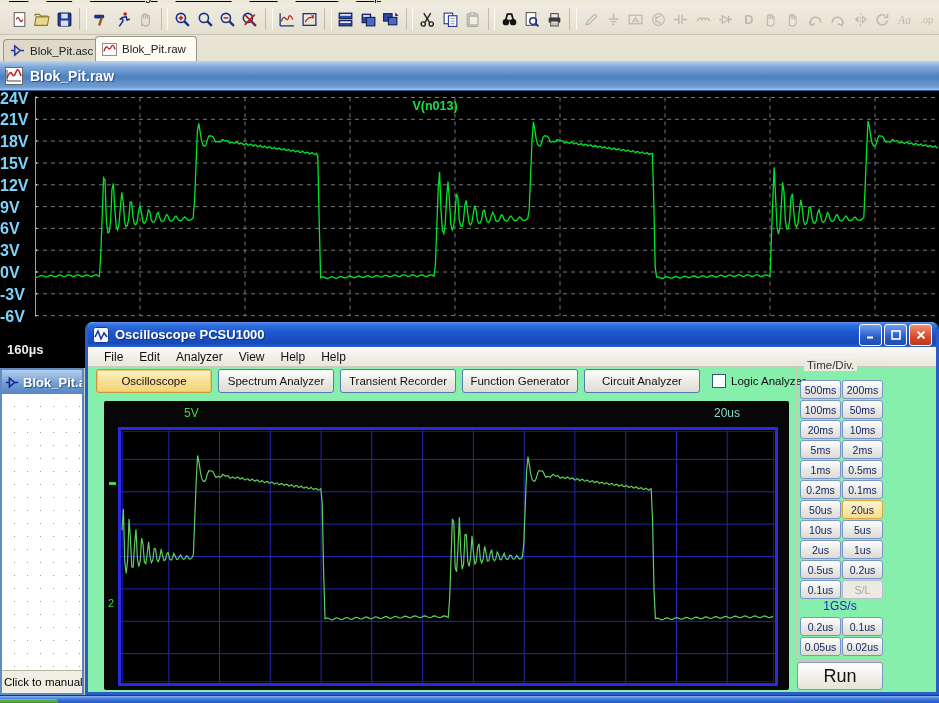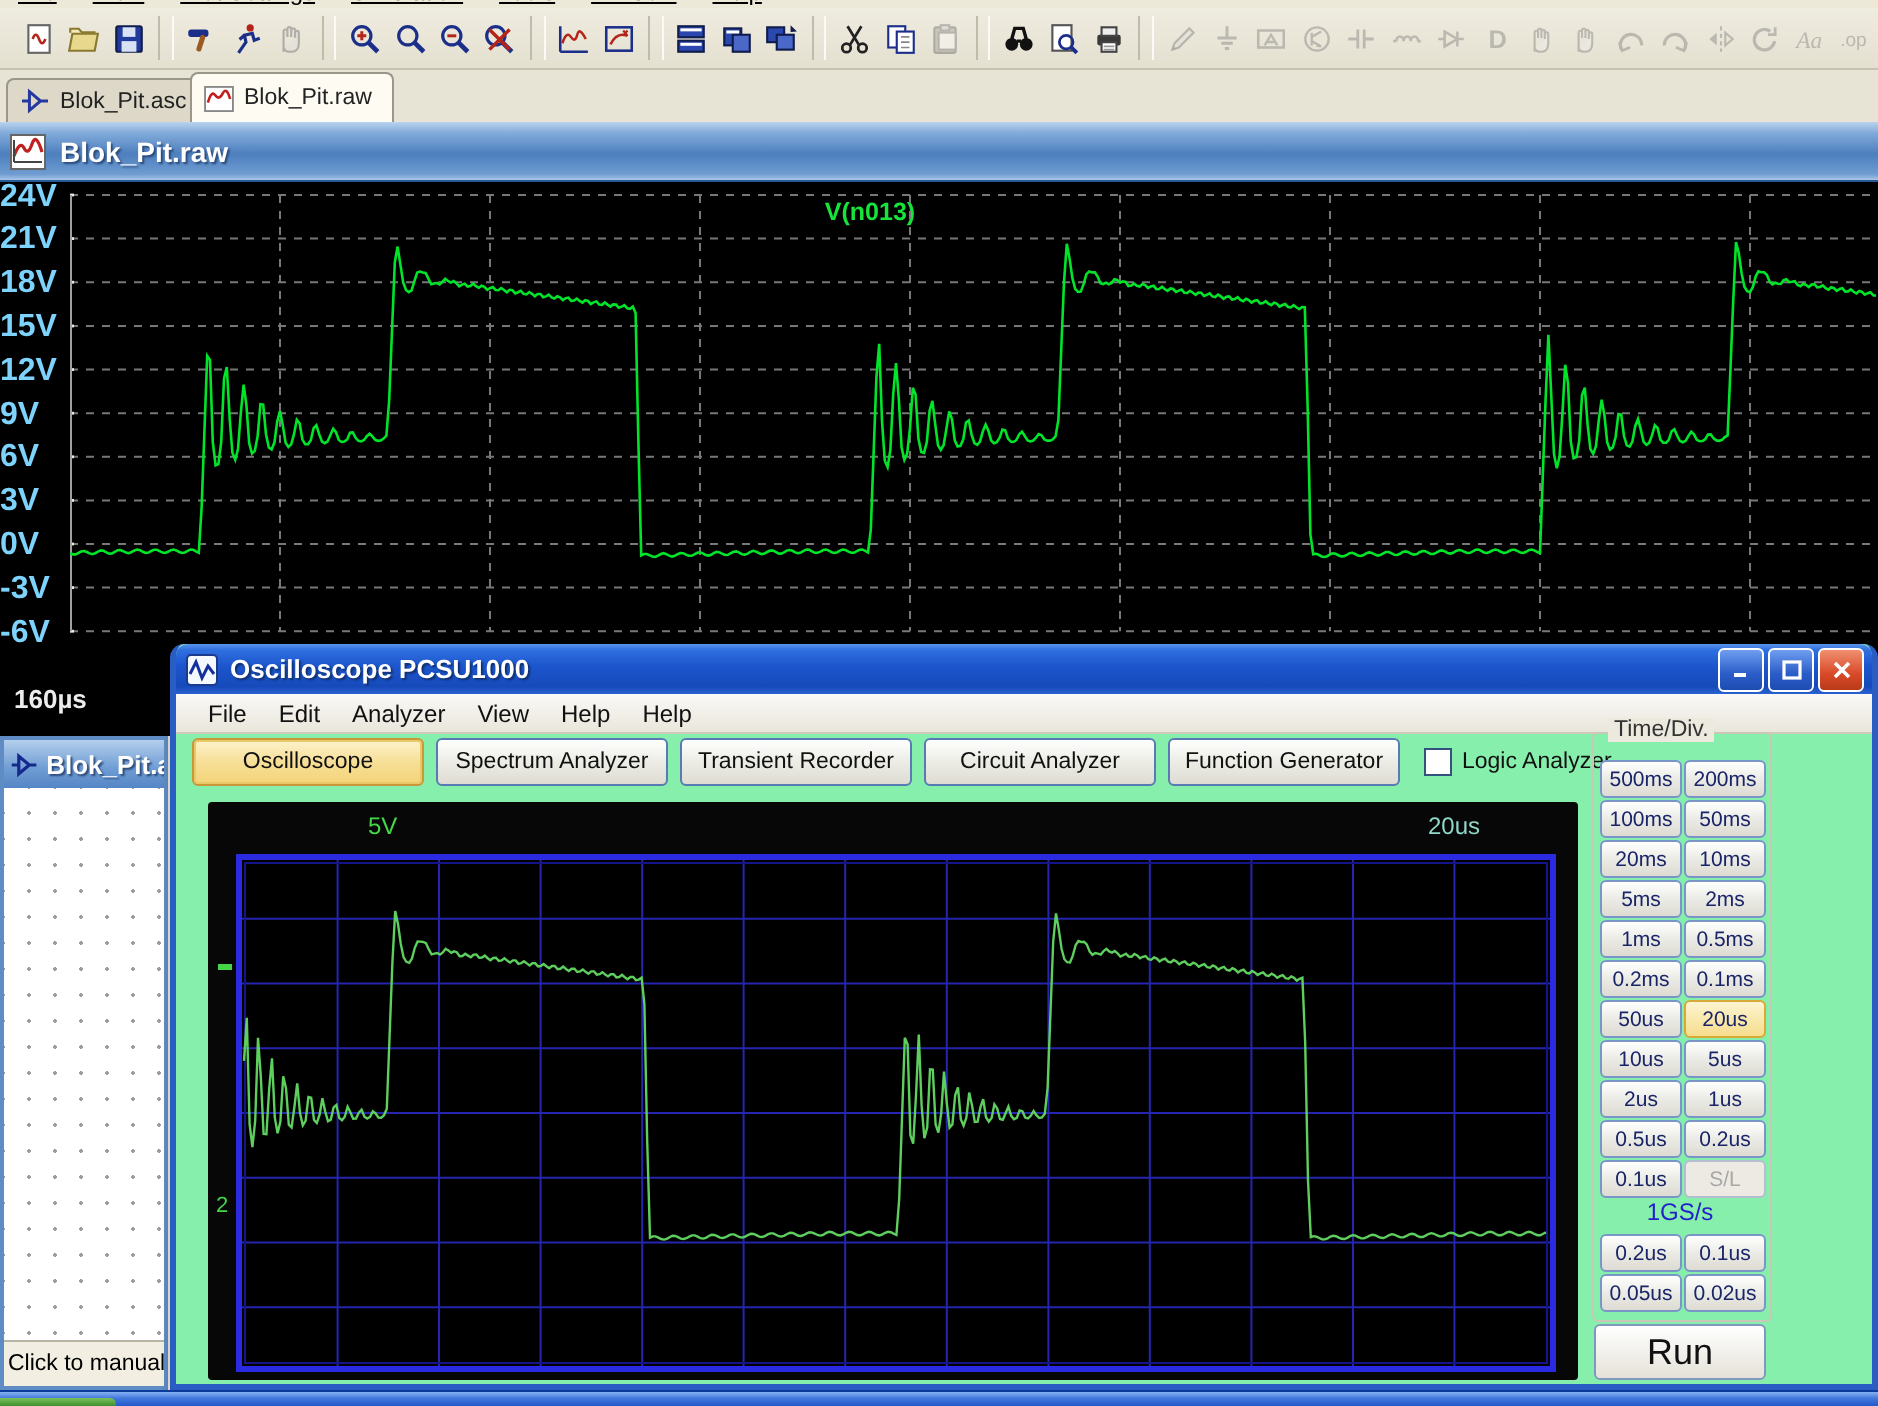--- a/index.html
+++ b/index.html
@@ -451,22 +451,22 @@
         <span class="mi">Analyzer</span>
         <span class="mi">View</span>
         <span class="mi">Help</span>
         <span class="mi">Help</span>
       </div>
 
     <div id="modes">
         <div class="modebtn active">Oscilloscope</div>
         <div class="modebtn">Spectrum Analyzer</div>
         <div class="modebtn">Transient Recorder</div>
+        <div class="modebtn">Function Generator</div>
         <div class="modebtn">Circuit Analyzer</div>
-        <div class="modebtn">Function Generator</div>
         <div id="logic">
           <span class="box"></span>
           <span>Logic Analyzer</span>
         </div>
       </div>
 
     <div id="bezel">
       <div id="scr-vlabel">5V</div>
       <div id="scr-tlabel">20us</div>
       <div id="scr-ch2">2</div>

